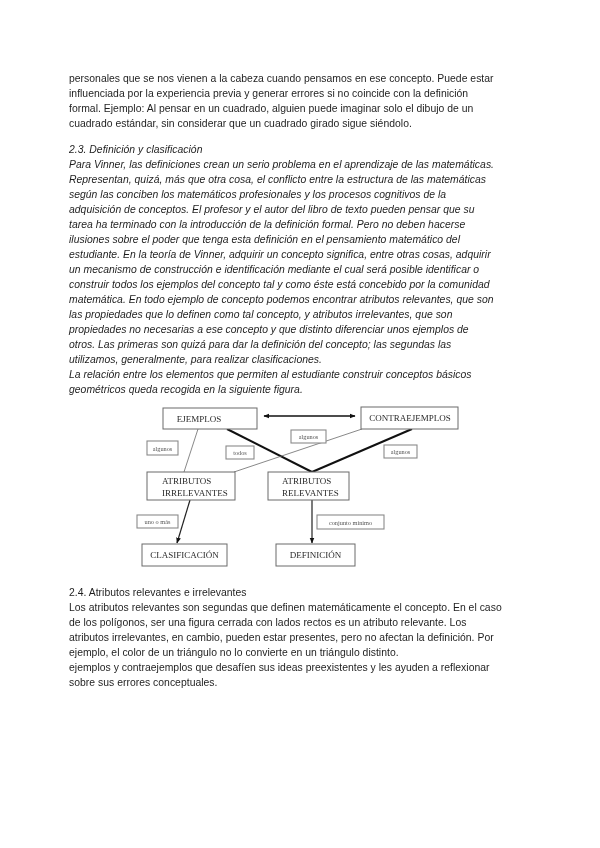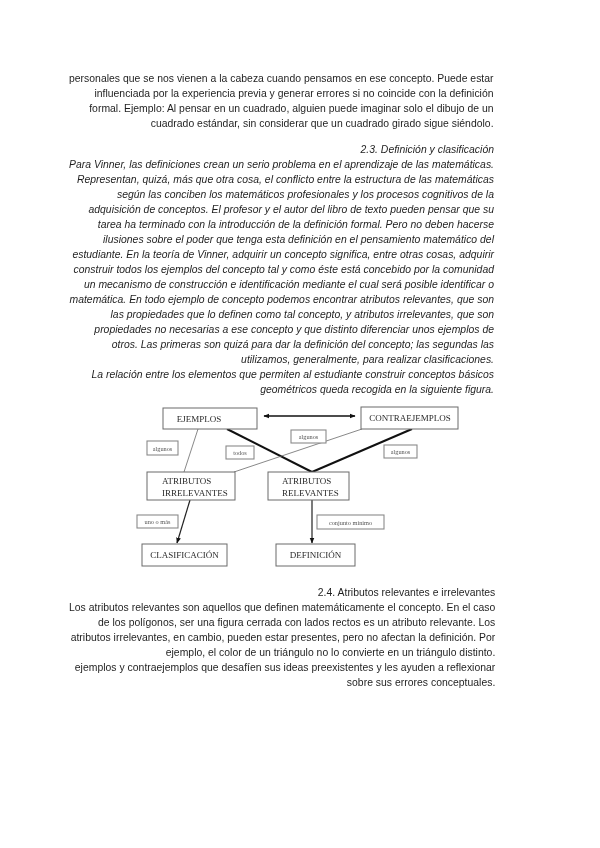--- a/index.html
+++ b/index.html
@@ -12,21 +12,20 @@
       font-family: "Liberation Sans", sans-serif;
       font-size: 10.4px;
       color: #1e1e1e;
     }
     .block { position: absolute; left: 69px; }
     .line {
       height: 15px;
       line-height: 15px;
       white-space: nowrap;
       letter-spacing: 0.02px;
-      text-align: right;
     }
     #block-p1 { top: 71px; }
     #block-23 { top: 142px; font-style: italic; }
     #block-24 { top: 585px; }
     .figure {
       position: absolute;
       left: 0;
       top: 395px;
       width: 600px;
       height: 180px;
@@ -62,22 +61,22 @@
 
   <div class="block" id="block-23">
     <div class="line">2.3. Definición y clasificación</div>
     <div class="line">Para Vinner, las definiciones crean un serio problema en el aprendizaje de las matemáticas.</div>
     <div class="line">Representan, quizá, más que otra cosa, el conflicto entre la estructura de las matemáticas</div>
     <div class="line">según las conciben los matemáticos profesionales y los procesos cognitivos de la</div>
     <div class="line">adquisición de conceptos. El profesor y el autor del libro de texto pueden pensar que su</div>
     <div class="line">tarea ha terminado con la introducción de la definición formal. Pero no deben hacerse</div>
     <div class="line">ilusiones sobre el poder que tenga esta definición en el pensamiento matemático del</div>
     <div class="line">estudiante. En la teoría de Vinner, adquirir un concepto significa, entre otras cosas, adquirir</div>
+    <div class="line">un mecanismo de construcción e identificación mediante el cual será posible identificar o</div>
     <div class="line">construir todos los ejemplos del concepto tal y como éste está concebido por la comunidad</div>
-    <div class="line">un mecanismo de construcción e identificación mediante el cual será posible identificar o</div>
     <div class="line">matemática. En todo ejemplo de concepto podemos encontrar atributos relevantes, que son</div>
     <div class="line">las propiedades que lo definen como tal concepto, y atributos irrelevantes, que son</div>
     <div class="line">propiedades no necesarias a ese concepto y que distinto diferenciar unos ejemplos de</div>
     <div class="line">otros. Las primeras son quizá para dar la definición del concepto; las segundas las</div>
     <div class="line">utilizamos, generalmente, para realizar clasificaciones.</div>
     <div class="line">La relación entre los elementos que permiten al estudiante construir conceptos básicos</div>
     <div class="line">geométricos queda recogida en la siguiente figura.</div>
   </div>
 
   <svg class="figure" viewBox="0 395 600 180" xmlns="http://www.w3.org/2000/svg">
@@ -143,21 +142,21 @@
       <text class="label-text" x="157.5" y="524" text-anchor="middle">uno o más</text>
     </g>
     <g>
       <rect class="label-box" x="317" y="515" width="67" height="14"></rect>
       <text class="label-text" x="350.5" y="524.5" text-anchor="middle">conjunto mínimo</text>
     </g>
   </svg>
 
   <div class="block" id="block-24">
     <div class="line">2.4. Atributos relevantes e irrelevantes</div>
-    <div class="line">Los atributos relevantes son aquellos que definen matemáticamente el concepto. En el caso</div>
+    <div class="line">Los atributos relevantes son segundas que definen matemáticamente el concepto. En el caso</div>
     <div class="line">de los polígonos, ser una figura cerrada con lados rectos es un atributo relevante. Los</div>
     <div class="line">atributos irrelevantes, en cambio, pueden estar presentes, pero no afectan la definición. Por</div>
     <div class="line">ejemplo, el color de un triángulo no lo convierte en un triángulo distinto.</div>
     <div class="line">ejemplos y contraejemplos que desafíen sus ideas preexistentes y les ayuden a reflexionar</div>
     <div class="line">sobre sus errores conceptuales.</div>
   </div>
 
 </div>
 
 </body></html>

